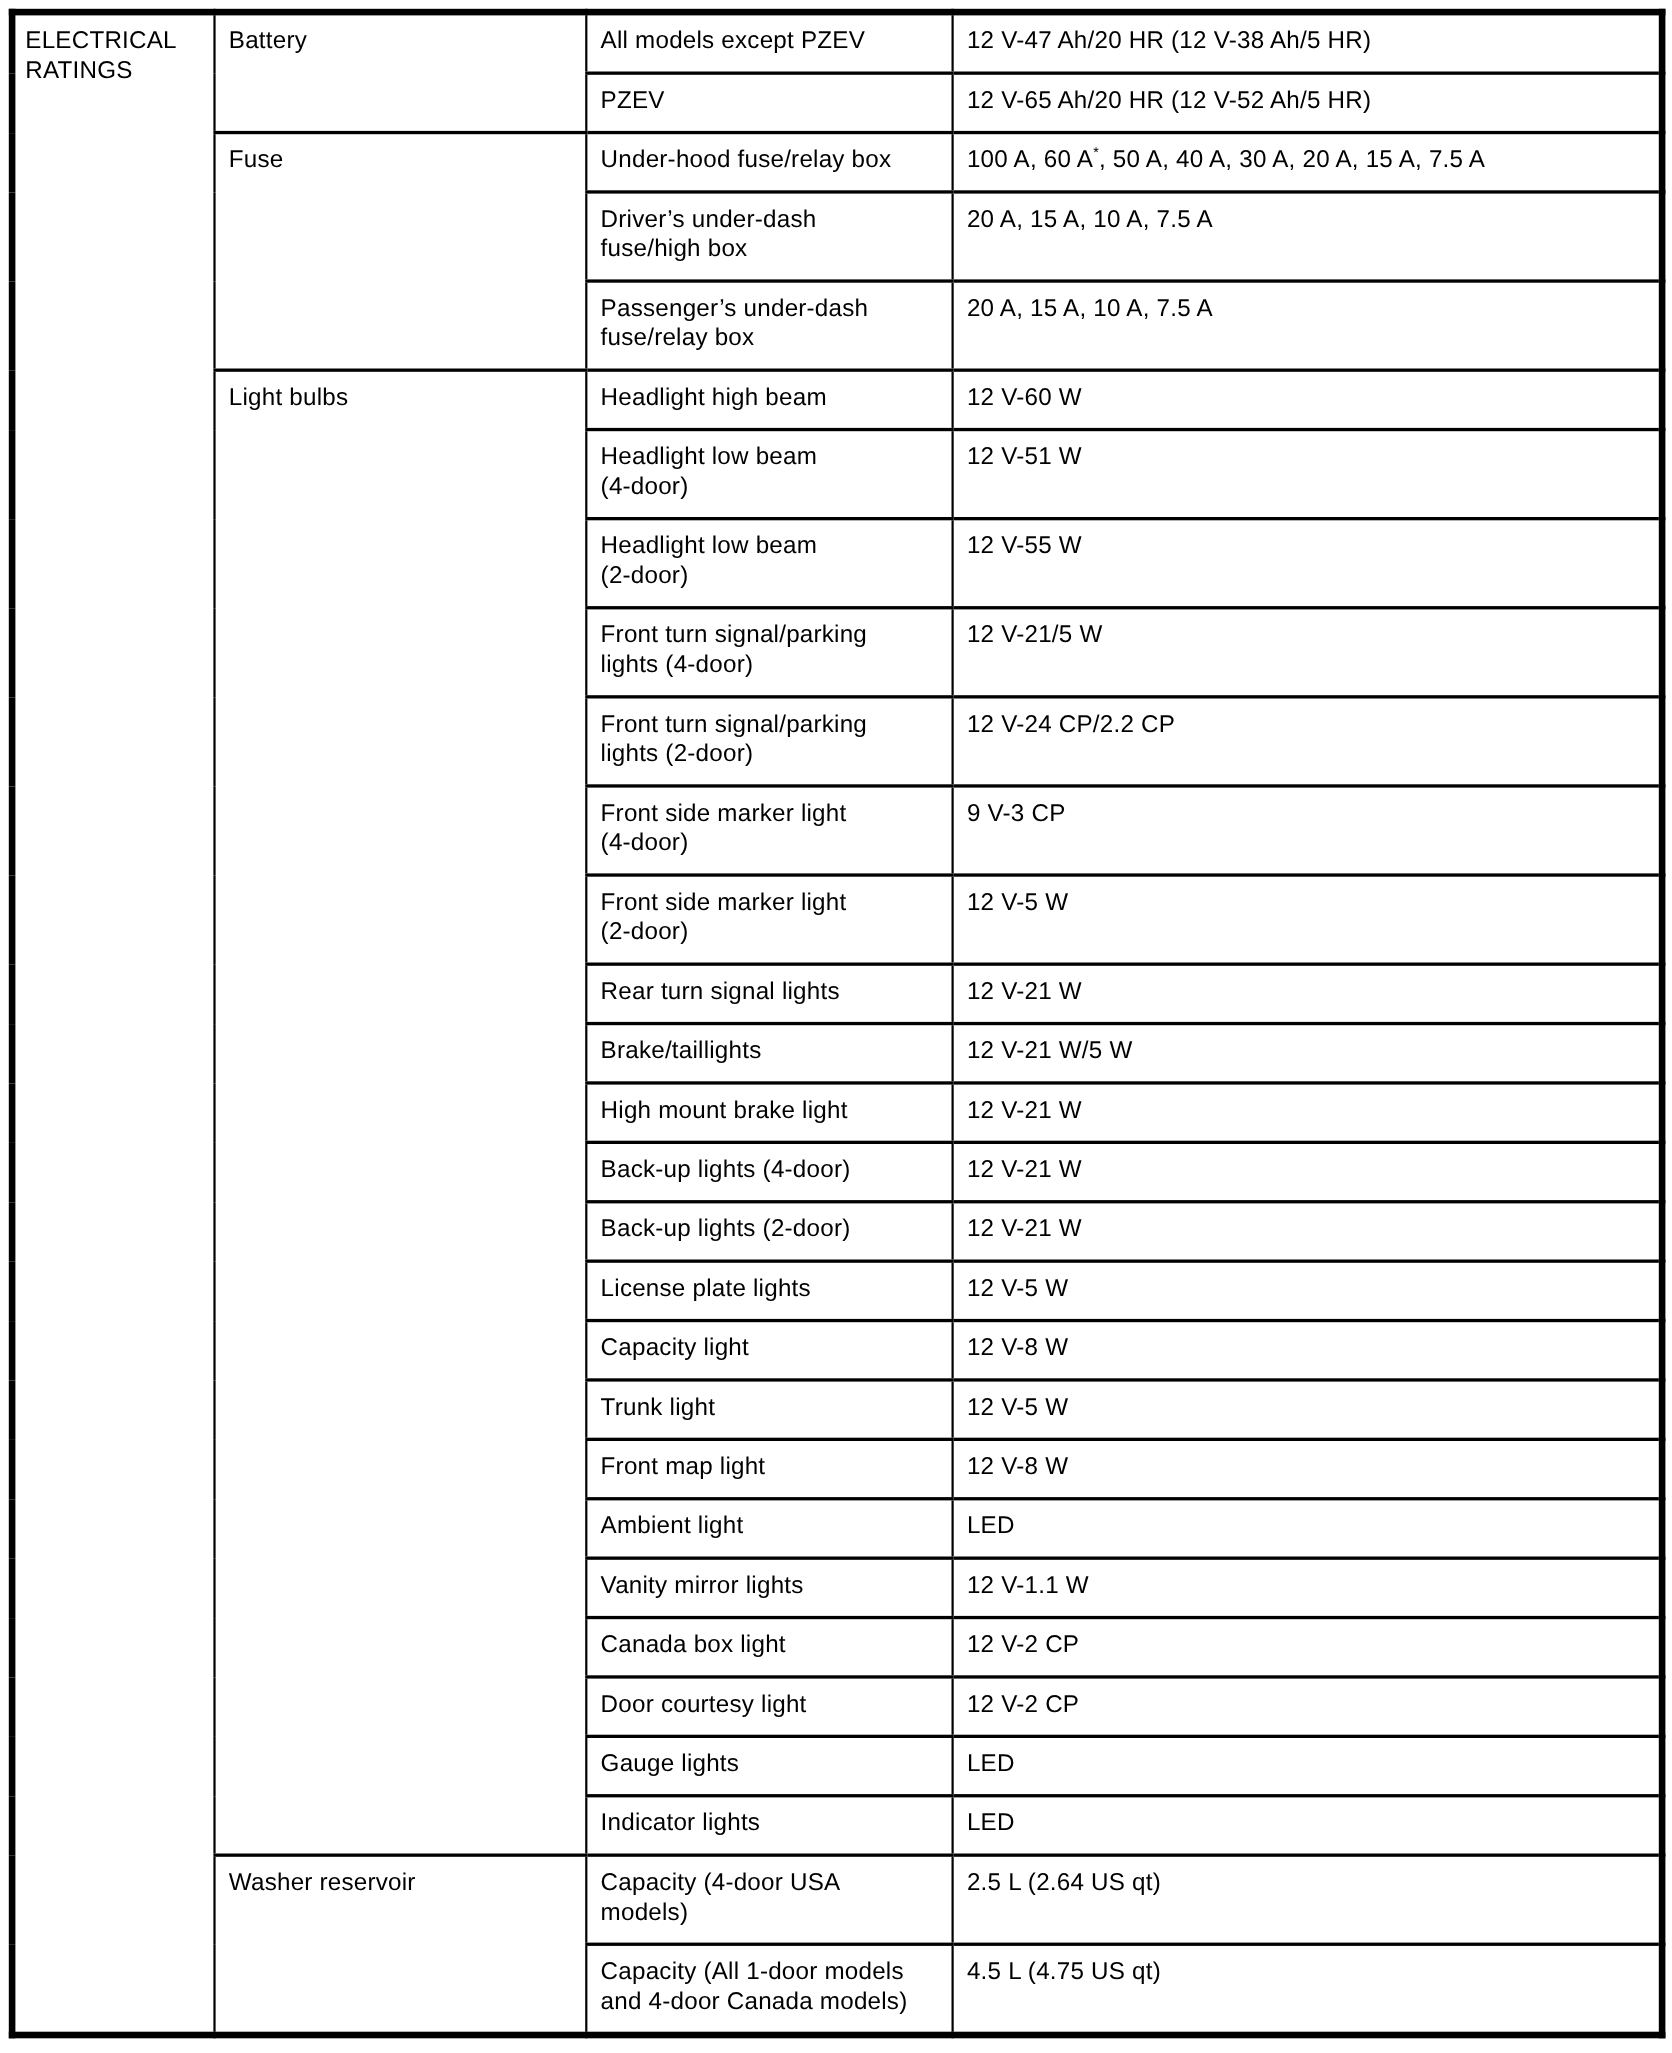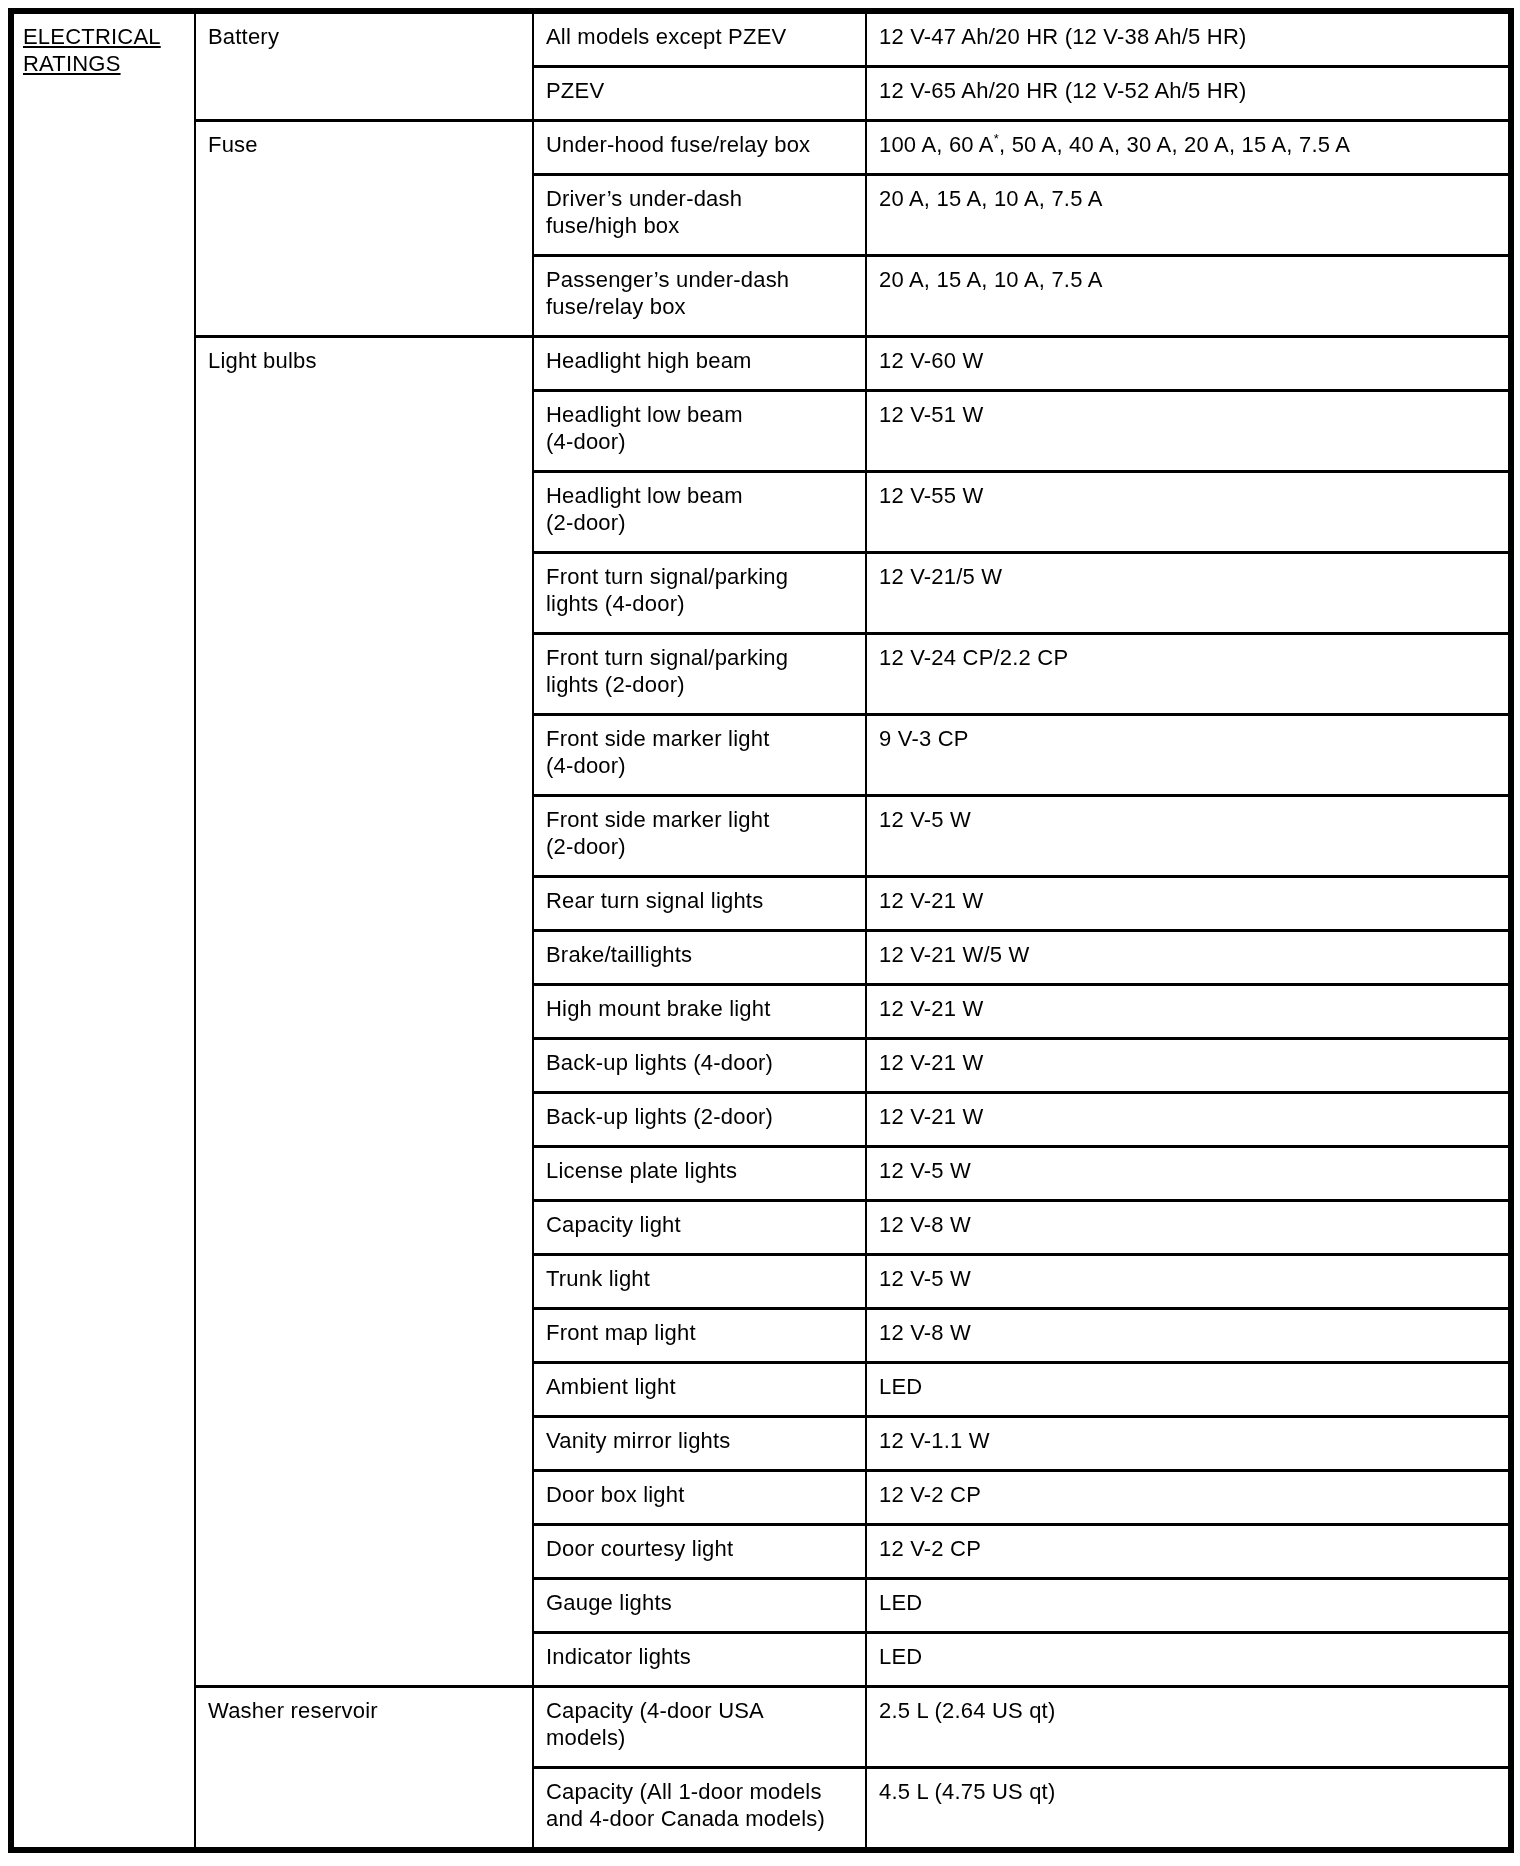--- a/index.html
+++ b/index.html
@@ -32,21 +32,20 @@
     padding: 9px 12px 15px 12px;
     font-size: 22px;
     line-height: 27px;
     letter-spacing: 0.2px;
     white-space: pre-line;
     overflow: hidden;
   }
   table.spec td.cat {
     padding-left: 9px;
     padding-right: 6px;
-    text-decoration: underline;
   }
   table.spec td.val sup {
     font-size: 13px;
     line-height: 0;
     vertical-align: 9px;
   }
 </style>
 </head>
 <body>
 
@@ -158,21 +157,21 @@
         </tr>
         <tr>
           <td class="item">Ambient light</td>
           <td class="val">LED</td>
         </tr>
         <tr>
           <td class="item">Vanity mirror lights</td>
           <td class="val">12 V-1.1 W</td>
         </tr>
         <tr>
-          <td class="item">Door box light</td>
+          <td class="item">Canada box light</td>
           <td class="val">12 V-2 CP</td>
         </tr>
         <tr>
           <td class="item">Door courtesy light</td>
           <td class="val">12 V-2 CP</td>
         </tr>
         <tr>
           <td class="item">Gauge lights</td>
           <td class="val">LED</td>
         </tr>

